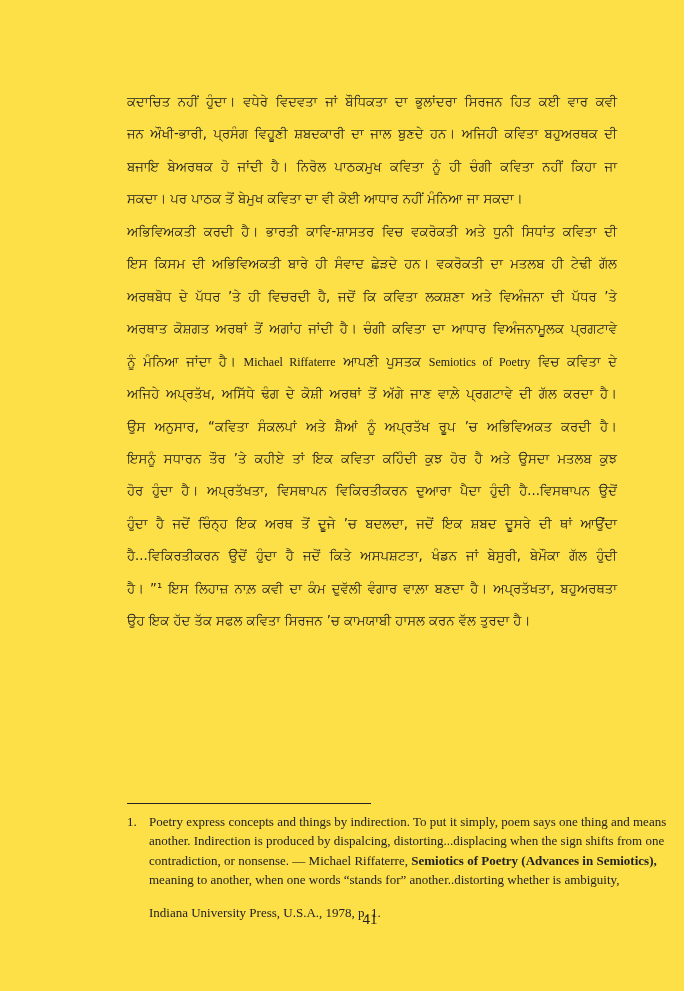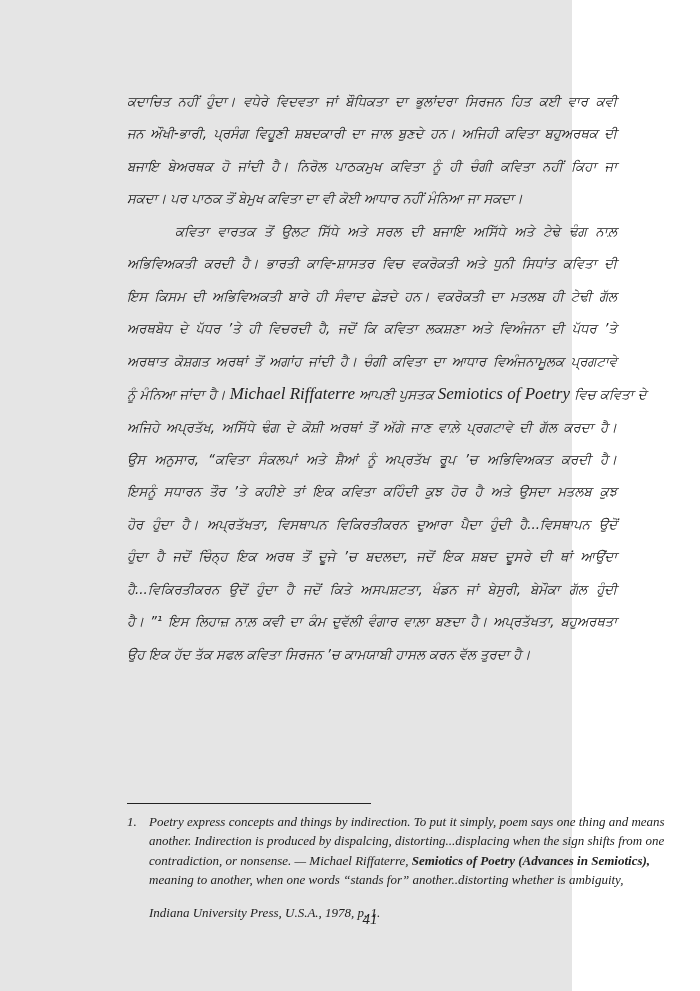--- a/index.html
+++ b/index.html
@@ -1,26 +1,26 @@
 <!DOCTYPE html>
 <html><head>
   <meta charset="utf-8">
   <style>
     html, body { margin: 0; padding: 0; background: #ffffff; }
     body { width: 700px; height: 991px; position: relative; overflow: hidden; color: #1a1a1a; }
-    .page { position: absolute; left: 0; top: 0; width: 572px; height: 991px; background: #e5e5e5; font-style: italic; }
+    .page { position: absolute; left: 0; top: 0; width: 684px; height: 991px; background: #fde047; }
     .body-text {
       position: absolute; left: 127px; top: 86px; width: 490px;
       font-family: "DejaVu Sans", sans-serif; font-size: 13.2px; line-height: 32.45px;
       text-align: justify; color: #222;
     }
     .line { display: block; white-space: nowrap; text-align-last: justify; text-align: justify; }
     .line.last { text-align-last: left; }
     .line.indent { padding-left: 48px; }
-    .en { font-family: "Liberation Serif", serif; font-size: 17px; }
+    .en { font-family: "Liberation Serif", serif; font-size: 12px; }
     .rule { position: absolute; left: 127px; top: 803px; width: 244px; height: 0; border-top: 1px solid #222; }
     .footnote {
       position: absolute; left: 127px; top: 812px; width: 490px;
       font-family: "Liberation Serif", serif; font-size: 13px; line-height: 19.4px; color: #222;
     }
     .fn-num { position: absolute; left: 0; top: 0; }
     .fn-text { margin-left: 22px; text-align: justify; }
     .fn-text .ln { display: block; white-space: nowrap; text-align: justify; text-align-last: justify; }
     .fn-text .ln.last { text-align-last: left; margin-top: 13px; }
     .fn-text b { font-weight: bold; }
@@ -34,21 +34,20 @@
 
 <div class="page">
 
   <div class="body-text">
 
     <span class="line">ਕਦਾਚਿਤ ਨਹੀਂ ਹੁੰਦਾ। ਵਧੇਰੇ ਵਿਦਵਤਾ ਜਾਂ ਬੌਧਿਕਤਾ ਦਾ ਭੁਲਾਂਦਰਾ ਸਿਰਜਨ ਹਿਤ ਕਈ ਵਾਰ ਕਵੀ</span>
     <span class="line">ਜਨ ਔਖੀ-ਭਾਰੀ, ਪ੍ਰਸੰਗ ਵਿਹੂਣੀ ਸ਼ਬਦਕਾਰੀ ਦਾ ਜਾਲ ਬੁਣਦੇ ਹਨ। ਅਜਿਹੀ ਕਵਿਤਾ ਬਹੁਅਰਥਕ ਦੀ</span>
     <span class="line">ਬਜਾਇ ਬੇਅਰਥਕ ਹੋ ਜਾਂਦੀ ਹੈ। ਨਿਰੋਲ ਪਾਠਕਮੁਖ ਕਵਿਤਾ ਨੂੰ ਹੀ ਚੰਗੀ ਕਵਿਤਾ ਨਹੀਂ ਕਿਹਾ ਜਾ</span>
     <span class="line last">ਸਕਦਾ। ਪਰ ਪਾਠਕ ਤੋਂ ਬੇਮੁਖ ਕਵਿਤਾ ਦਾ ਵੀ ਕੋਈ ਆਧਾਰ ਨਹੀਂ ਮੰਨਿਆ ਜਾ ਸਕਦਾ।</span>
 
-    <span class="line indent">ਕਵਿਤਾ ਵਾਰਤਕ ਤੋਂ ਉਲਟ ਸਿੱਧੇ ਅਤੇ ਸਰਲ ਦੀ ਬਜਾਇ ਅਸਿੱਧੇ ਅਤੇ ਟੇਢੇ ਢੰਗ ਨਾਲ਼</span>
     <span class="line">ਅਭਿਵਿਅਕਤੀ ਕਰਦੀ ਹੈ। ਭਾਰਤੀ ਕਾਵਿ-ਸ਼ਾਸਤਰ ਵਿਚ ਵਕਰੋਕਤੀ ਅਤੇ ਧੁਨੀ ਸਿਧਾਂਤ ਕਵਿਤਾ ਦੀ</span>
     <span class="line">ਇਸ ਕਿਸਮ ਦੀ ਅਭਿਵਿਅਕਤੀ ਬਾਰੇ ਹੀ ਸੰਵਾਦ ਛੇੜਦੇ ਹਨ। ਵਕਰੋਕਤੀ ਦਾ ਮਤਲਬ ਹੀ ਟੇਢੀ ਗੱਲ</span>
     <span class="line">ਅਰਥਬੋਧ ਦੇ ਪੱਧਰ ’ਤੇ ਹੀ ਵਿਚਰਦੀ ਹੈ, ਜਦੋਂ ਕਿ ਕਵਿਤਾ ਲਕਸ਼ਣਾ ਅਤੇ ਵਿਅੰਜਨਾ ਦੀ ਪੱਧਰ ’ਤੇ</span>
     <span class="line">ਅਰਥਾਤ ਕੋਸ਼ਗਤ ਅਰਥਾਂ ਤੋਂ ਅਗਾਂਹ ਜਾਂਦੀ ਹੈ। ਚੰਗੀ ਕਵਿਤਾ ਦਾ ਆਧਾਰ ਵਿਅੰਜਨਾਮੂਲਕ ਪ੍ਰਗਟਾਵੇ</span>
     <span class="line"><span>ਨੂੰ ਮੰਨਿਆ ਜਾਂਦਾ ਹੈ। </span><span class="en">Michael Riffaterre</span><span> ਆਪਣੀ ਪੁਸਤਕ </span><span class="en">Semiotics of Poetry</span><span> ਵਿਚ ਕਵਿਤਾ ਦੇ</span></span>
     <span class="line">ਅਜਿਹੇ ਅਪ੍ਰਤੱਖ, ਅਸਿੱਧੇ ਢੰਗ ਦੇ ਕੋਸ਼ੀ ਅਰਥਾਂ ਤੋਂ ਅੱਗੇ ਜਾਣ ਵਾਲ਼ੇ ਪ੍ਰਗਟਾਵੇ ਦੀ ਗੱਲ ਕਰਦਾ ਹੈ।</span>
     <span class="line">ਉਸ ਅਨੁਸਾਰ, “ਕਵਿਤਾ ਸੰਕਲਪਾਂ ਅਤੇ ਸ਼ੈਆਂ ਨੂੰ ਅਪ੍ਰਤੱਖ ਰੂਪ ’ਚ ਅਭਿਵਿਅਕਤ ਕਰਦੀ ਹੈ।</span>
     <span class="line">ਇਸਨੂੰ ਸਧਾਰਨ ਤੌਰ ’ਤੇ ਕਹੀਏ ਤਾਂ ਇਕ ਕਵਿਤਾ ਕਹਿੰਦੀ ਕੁਝ ਹੋਰ ਹੈ ਅਤੇ ਉਸਦਾ ਮਤਲਬ ਕੁਝ</span>
     <span class="line">ਹੋਰ ਹੁੰਦਾ ਹੈ। ਅਪ੍ਰਤੱਖਤਾ, ਵਿਸਥਾਪਨ ਵਿਕਿਰਤੀਕਰਨ ਦੁਆਰਾ ਪੈਦਾ ਹੁੰਦੀ ਹੈ...ਵਿਸਥਾਪਨ ਉਦੋਂ</span>
     <span class="line">ਹੁੰਦਾ ਹੈ ਜਦੋਂ ਚਿੰਨ੍ਹ ਇਕ ਅਰਥ ਤੋਂ ਦੂਜੇ ’ਚ ਬਦਲਦਾ, ਜਦੋਂ ਇਕ ਸ਼ਬਦ ਦੂਸਰੇ ਦੀ ਥਾਂ ਆਉਂਦਾ</span>

